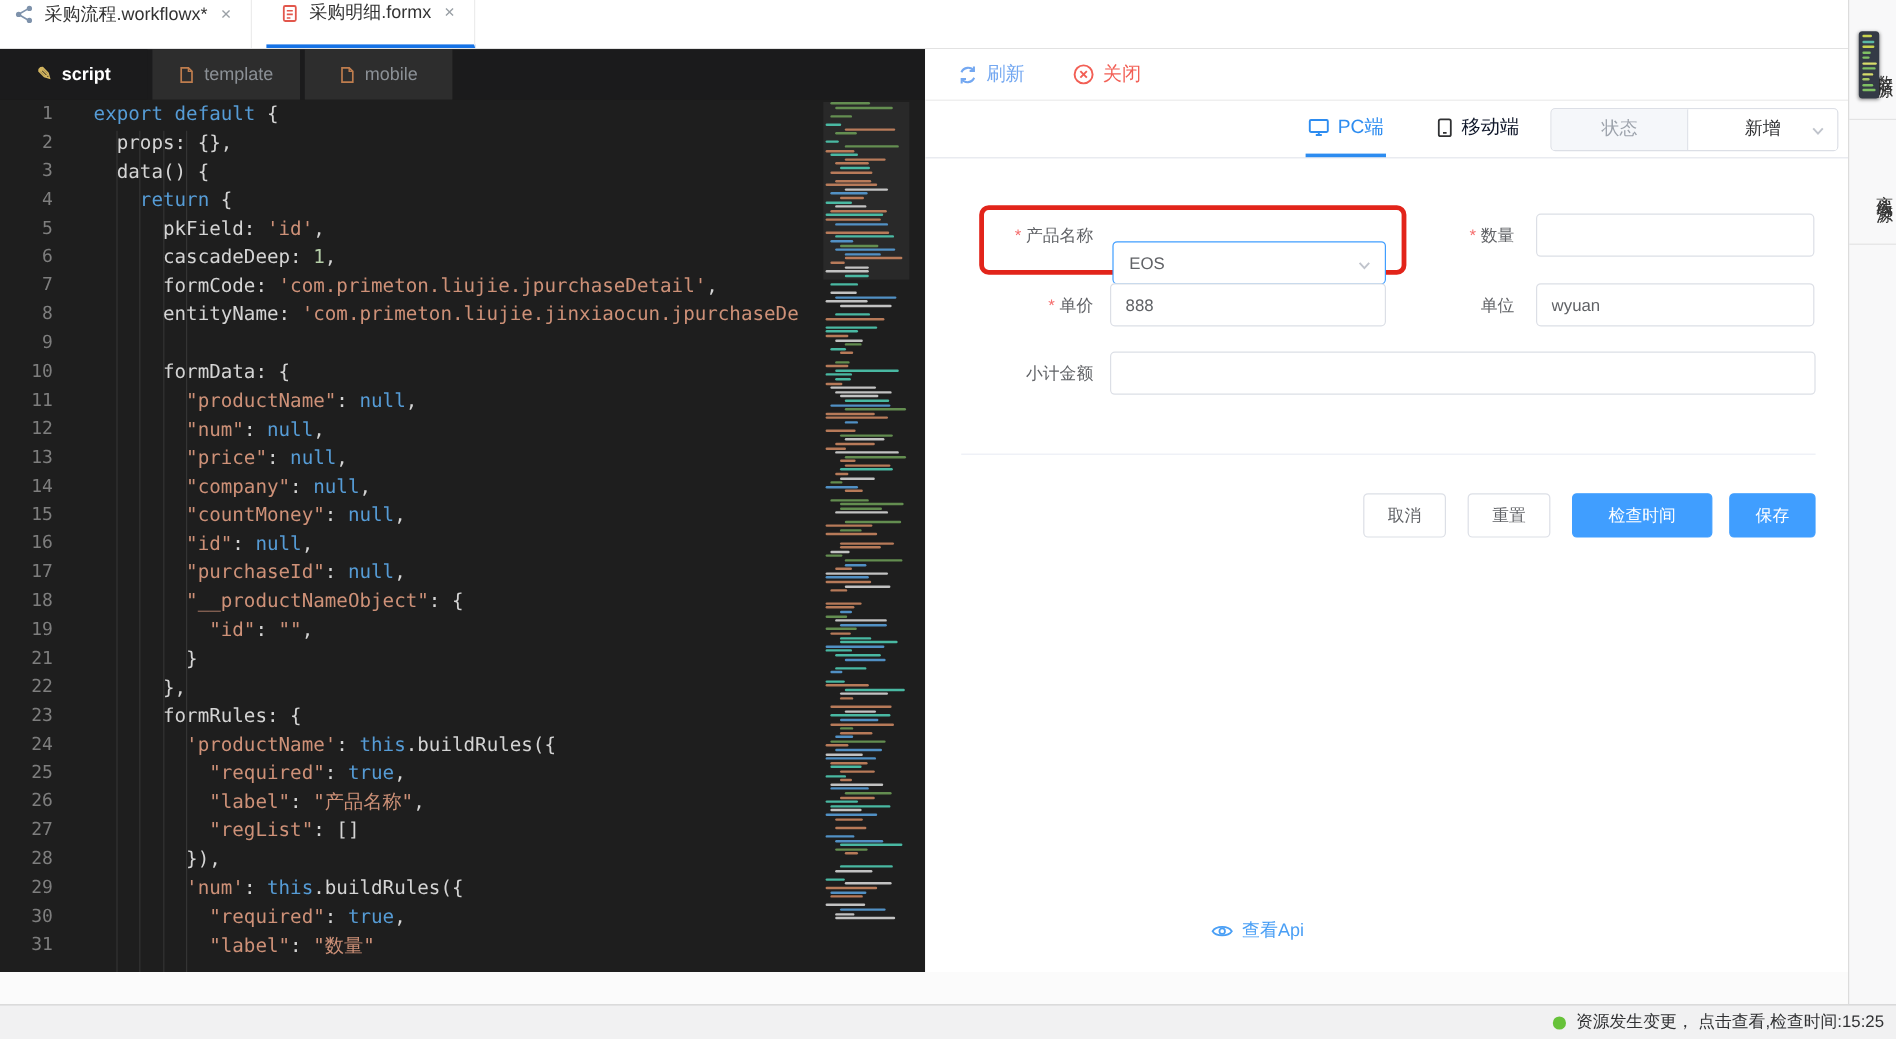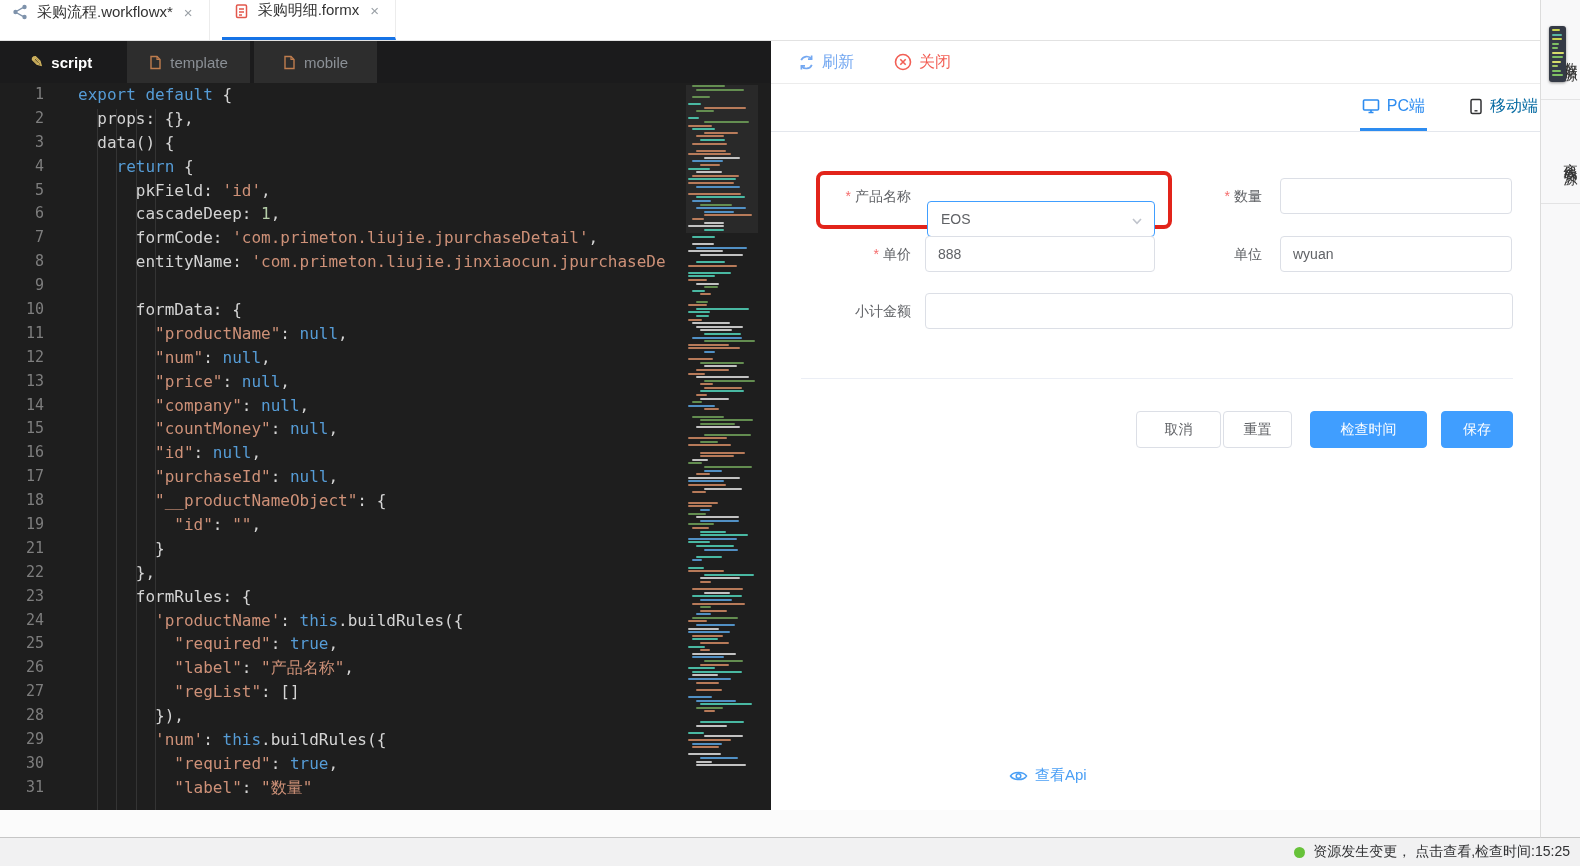--- a/index.html
+++ b/index.html
@@ -47,21 +47,21 @@
     background:rgba(255,255,255,.05); }
 
   
   .preview { left:771px; top:41px; width:769px; height:769px; background:#fff; }
   .pv-header { height:43px; border-bottom:1px solid #ececec; display:flex;
     align-items:center; padding-left:27px; gap:40px; background:#fff; }
   .pv-btn { display:flex; align-items:center; gap:7px; font-size:16px; cursor:pointer; }
   .pv-btn.refresh { color:#74a8f1; } .pv-btn.closebtn { color:#f25f55; }
   .pv-tabs { height:48px; border-bottom:1px solid #e4e7ed; display:flex; align-items:center; }
   .dev-tab { height:100%; display:flex; align-items:center; gap:7px; font-size:16px;
-    cursor:pointer; padding:0 2px; border-bottom:3px solid transparent; color:#0369a1; }
+    cursor:pointer; padding:0 2px; border-bottom:3px solid transparent; color:#0f172a; }
   .dev-tab.active { color:#2d8cf0; border-bottom-color:#2d8cf0; }
   .segmented { display:flex; height:36px; border:1px solid #dcdfe6; border-radius:4px;
     overflow:hidden; margin-left:24px; margin-right:8px; }
   .seg-status { width:114px; background:#f5f7fa; color:#9da3ac; font-size:15px;
     display:flex; align-items:center; justify-content:center; border-right:1px solid #dcdfe6; }
   .seg-mode { width:124px; background:#fff; color:#303133; font-size:15px;
     display:flex; align-items:center; justify-content:center; gap:0; position:relative; cursor:pointer; }
   .seg-mode .chev { position:absolute; right:9px; top:11px; }
   .pv-form { position:relative; height:678px; }
   .fl { position:absolute; height:36px; line-height:36px; text-align:right;
@@ -492,20 +492,29 @@
       <span>PC端</span>
     </div>
     <div style="width:40px"></div>
     <div class="dev-tab">
       <svg width="14" height="17" viewBox="0 0 14 17">
         <rect x="2" y="1.5" width="10" height="14" rx="1.5" fill="none" stroke="#303133" stroke-width="1.5"></rect>
         <path d="M5.5 12.8 h3" stroke="#303133" stroke-width="1.4"></path>
       </svg>
       <span>移动端</span>
     </div>
+    <div class="segmented">
+      <div class="seg-status">状态</div>
+      <div class="seg-mode">
+        <span>新增</span>
+        <svg class="chev" width="14" height="14" viewBox="0 0 14 14">
+          <path d="M3 5 L7 9.4 L11 5" fill="none" stroke="#c0c4cc" stroke-width="1.6"></path>
+        </svg>
+      </div>
+    </div>
   </div>
 
   <div class="pv-form">
     <div class="red-box" style="left:45px; top:39px; width:356px; height:58px;"></div>
 
     <div class="fl" style="left:40px; top:46px; width:100px;">
       <span class="star">*</span><span>产品名称</span></div>
     <div class="select" style="left:156px; top:46px; width:228px;margin-top:23px;">
       <span>EOS</span>
       <svg class="chev" width="14" height="14" viewBox="0 0 14 14">
@@ -522,21 +531,21 @@
     <div class="fl" style="left:391px; top:104px; width:100px;">
       <span>单位</span></div>
     <input class="inp" style="left: 509px; top: 104px; width: 232px;" value="wyuan">
 
     <div class="fl" style="left:40px; top:161px; width:100px;">
       <span>小计金额</span></div>
     <input class="inp" style="left: 154px; top: 161px; width: 588px;" value="">
 
     <div class="form-divider" style="left:30px; top:246px; width:712px;"></div>
 
-    <div class="fbtn plain" style="left:365px; top:279px; width:85px;">
+    <div class="fbtn plain" style="left:365px; top:279px; width:69px;">
         <span>取消</span>
       </div>
     <div class="fbtn plain" style="left:452px; top:279px; width:69px;">
         <span>重置</span>
       </div>
     <div class="fbtn primary" style="left:539px; top:279px; width:117px;">
         <span>检查时间</span>
       </div>
     <div class="fbtn primary" style="left:670px; top:279px; width:72px;">
         <span>保存</span>

